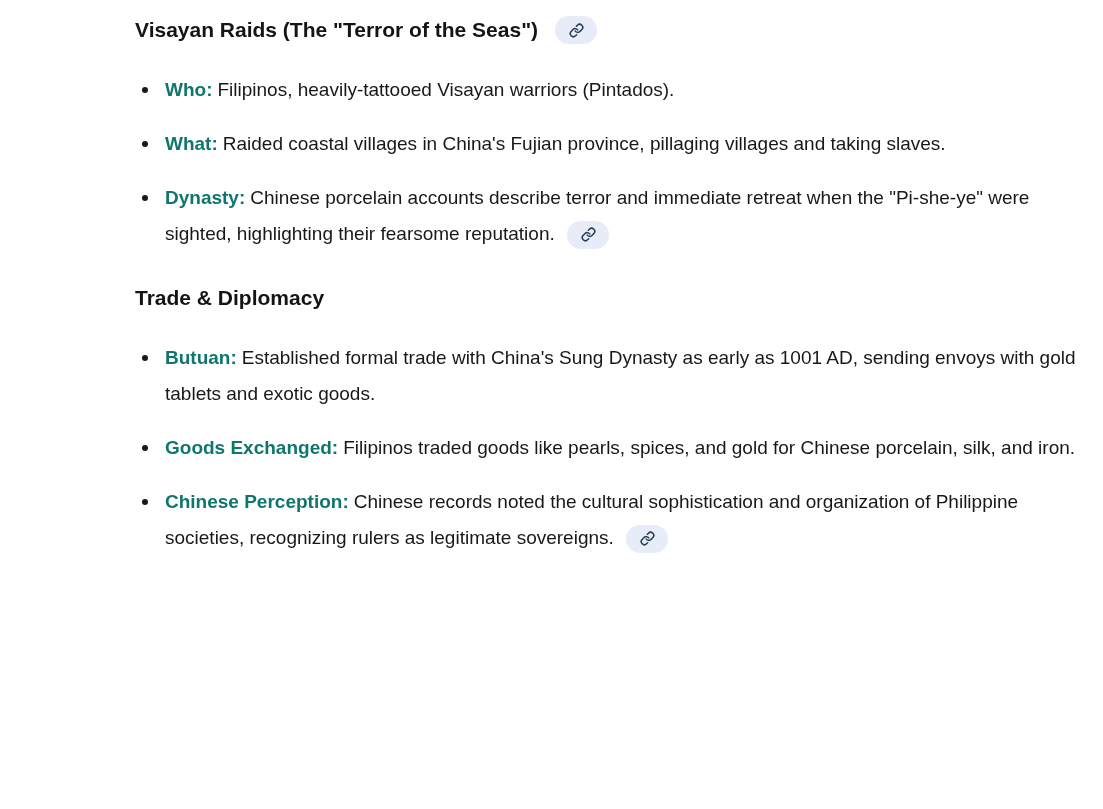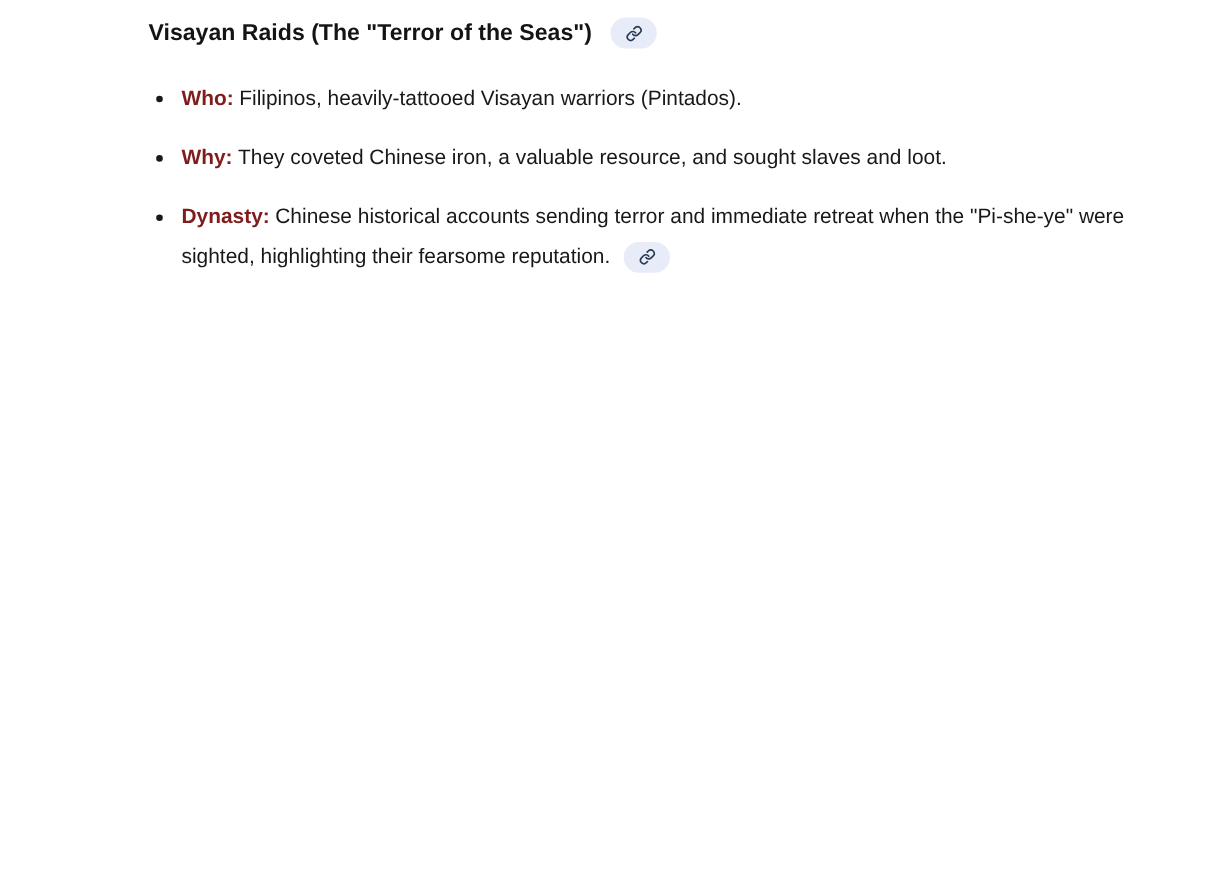--- a/index.html
+++ b/index.html
@@ -45,21 +45,21 @@
     position: absolute;
     left: -23px;
     top: 15px;
     width: 6px;
     height: 6px;
     border-radius: 50%;
     background: #181818;
   }
   .label {
     font-weight: 700;
-    color: #7f1d1d;
+    color: #0f766e;
     margin-right: 5px;
     text-align: right;
   }
   .pill {
     display: inline-flex;
     align-items: center;
     justify-content: center;
     width: 42px;
     height: 28px;
     border-radius: 14px;
@@ -84,32 +84,51 @@
           <path d="M10 13a5 5 0 0 0 7.54.54l3-3a5 5 0 0 0-7.07-7.07l-1.72 1.71"></path>
           <path d="M14 11a5 5 0 0 0-7.54-.54l-3 3a5 5 0 0 0 7.07 7.07l1.71-1.71"></path>
         </svg>
       </span>
     </h3>
     <ul class="bullet-list">
       <li class="item">
         <span class="label">Who:</span><span>Filipinos, heavily-tattooed Visayan warriors (Pintados).</span>
       </li>
       <li class="item">
-        <span class="label">Why:</span><span>They coveted Chinese iron, a valuable resource, and sought slaves and loot.</span>
+        <span class="label">What:</span><span>Raided coastal villages in China's Fujian province, pillaging villages and taking slaves.</span>
       </li>
       <li class="item">
-        <span class="label">Dynasty:</span><span>Chinese historical accounts sending terror and immediate retreat when the "Pi-she-ye" were sighted, highlighting their fearsome reputation.</span>
+        <span class="label">Dynasty:</span><span>Chinese porcelain accounts describe terror and immediate retreat when the "Pi-she-ye" were sighted, highlighting their fearsome reputation.</span>
         <span class="pill">
           <svg width="15" height="15" viewBox="0 0 24 24" fill="none" stroke="#243b53" stroke-width="2.4" stroke-linecap="round" stroke-linejoin="round">
             <path d="M10 13a5 5 0 0 0 7.54.54l3-3a5 5 0 0 0-7.07-7.07l-1.72 1.71"></path>
             <path d="M14 11a5 5 0 0 0-7.54-.54l-3 3a5 5 0 0 0 7.07 7.07l1.71-1.71"></path>
           </svg>
         </span>
       </li>
     </ul>
   </div>
 
   <div class="section">
+    <h3 class="section-heading">
+      <span>Trade &amp; Diplomacy</span>
+
+    </h3>
     <ul class="bullet-list">
+      <li class="item">
+        <span class="label">Butuan:</span><span>Established formal trade with China's Sung Dynasty as early as 1001 AD, sending envoys with gold tablets and exotic goods.</span>
+      </li>
+      <li class="item">
+        <span class="label">Goods Exchanged:</span><span>Filipinos traded goods like pearls, spices, and gold for Chinese porcelain, silk, and iron.</span>
+      </li>
+      <li class="item">
+        <span class="label">Chinese Perception:</span><span>Chinese records noted the cultural sophistication and organization of Philippine societies, recognizing rulers as legitimate sovereigns.</span>
+        <span class="pill">
+          <svg width="15" height="15" viewBox="0 0 24 24" fill="none" stroke="#243b53" stroke-width="2.4" stroke-linecap="round" stroke-linejoin="round">
+            <path d="M10 13a5 5 0 0 0 7.54.54l3-3a5 5 0 0 0-7.07-7.07l-1.72 1.71"></path>
+            <path d="M14 11a5 5 0 0 0-7.54-.54l-3 3a5 5 0 0 0 7.07 7.07l1.71-1.71"></path>
+          </svg>
+        </span>
+      </li>
     </ul>
   </div>
 
 </div>
 
 </body></html>

